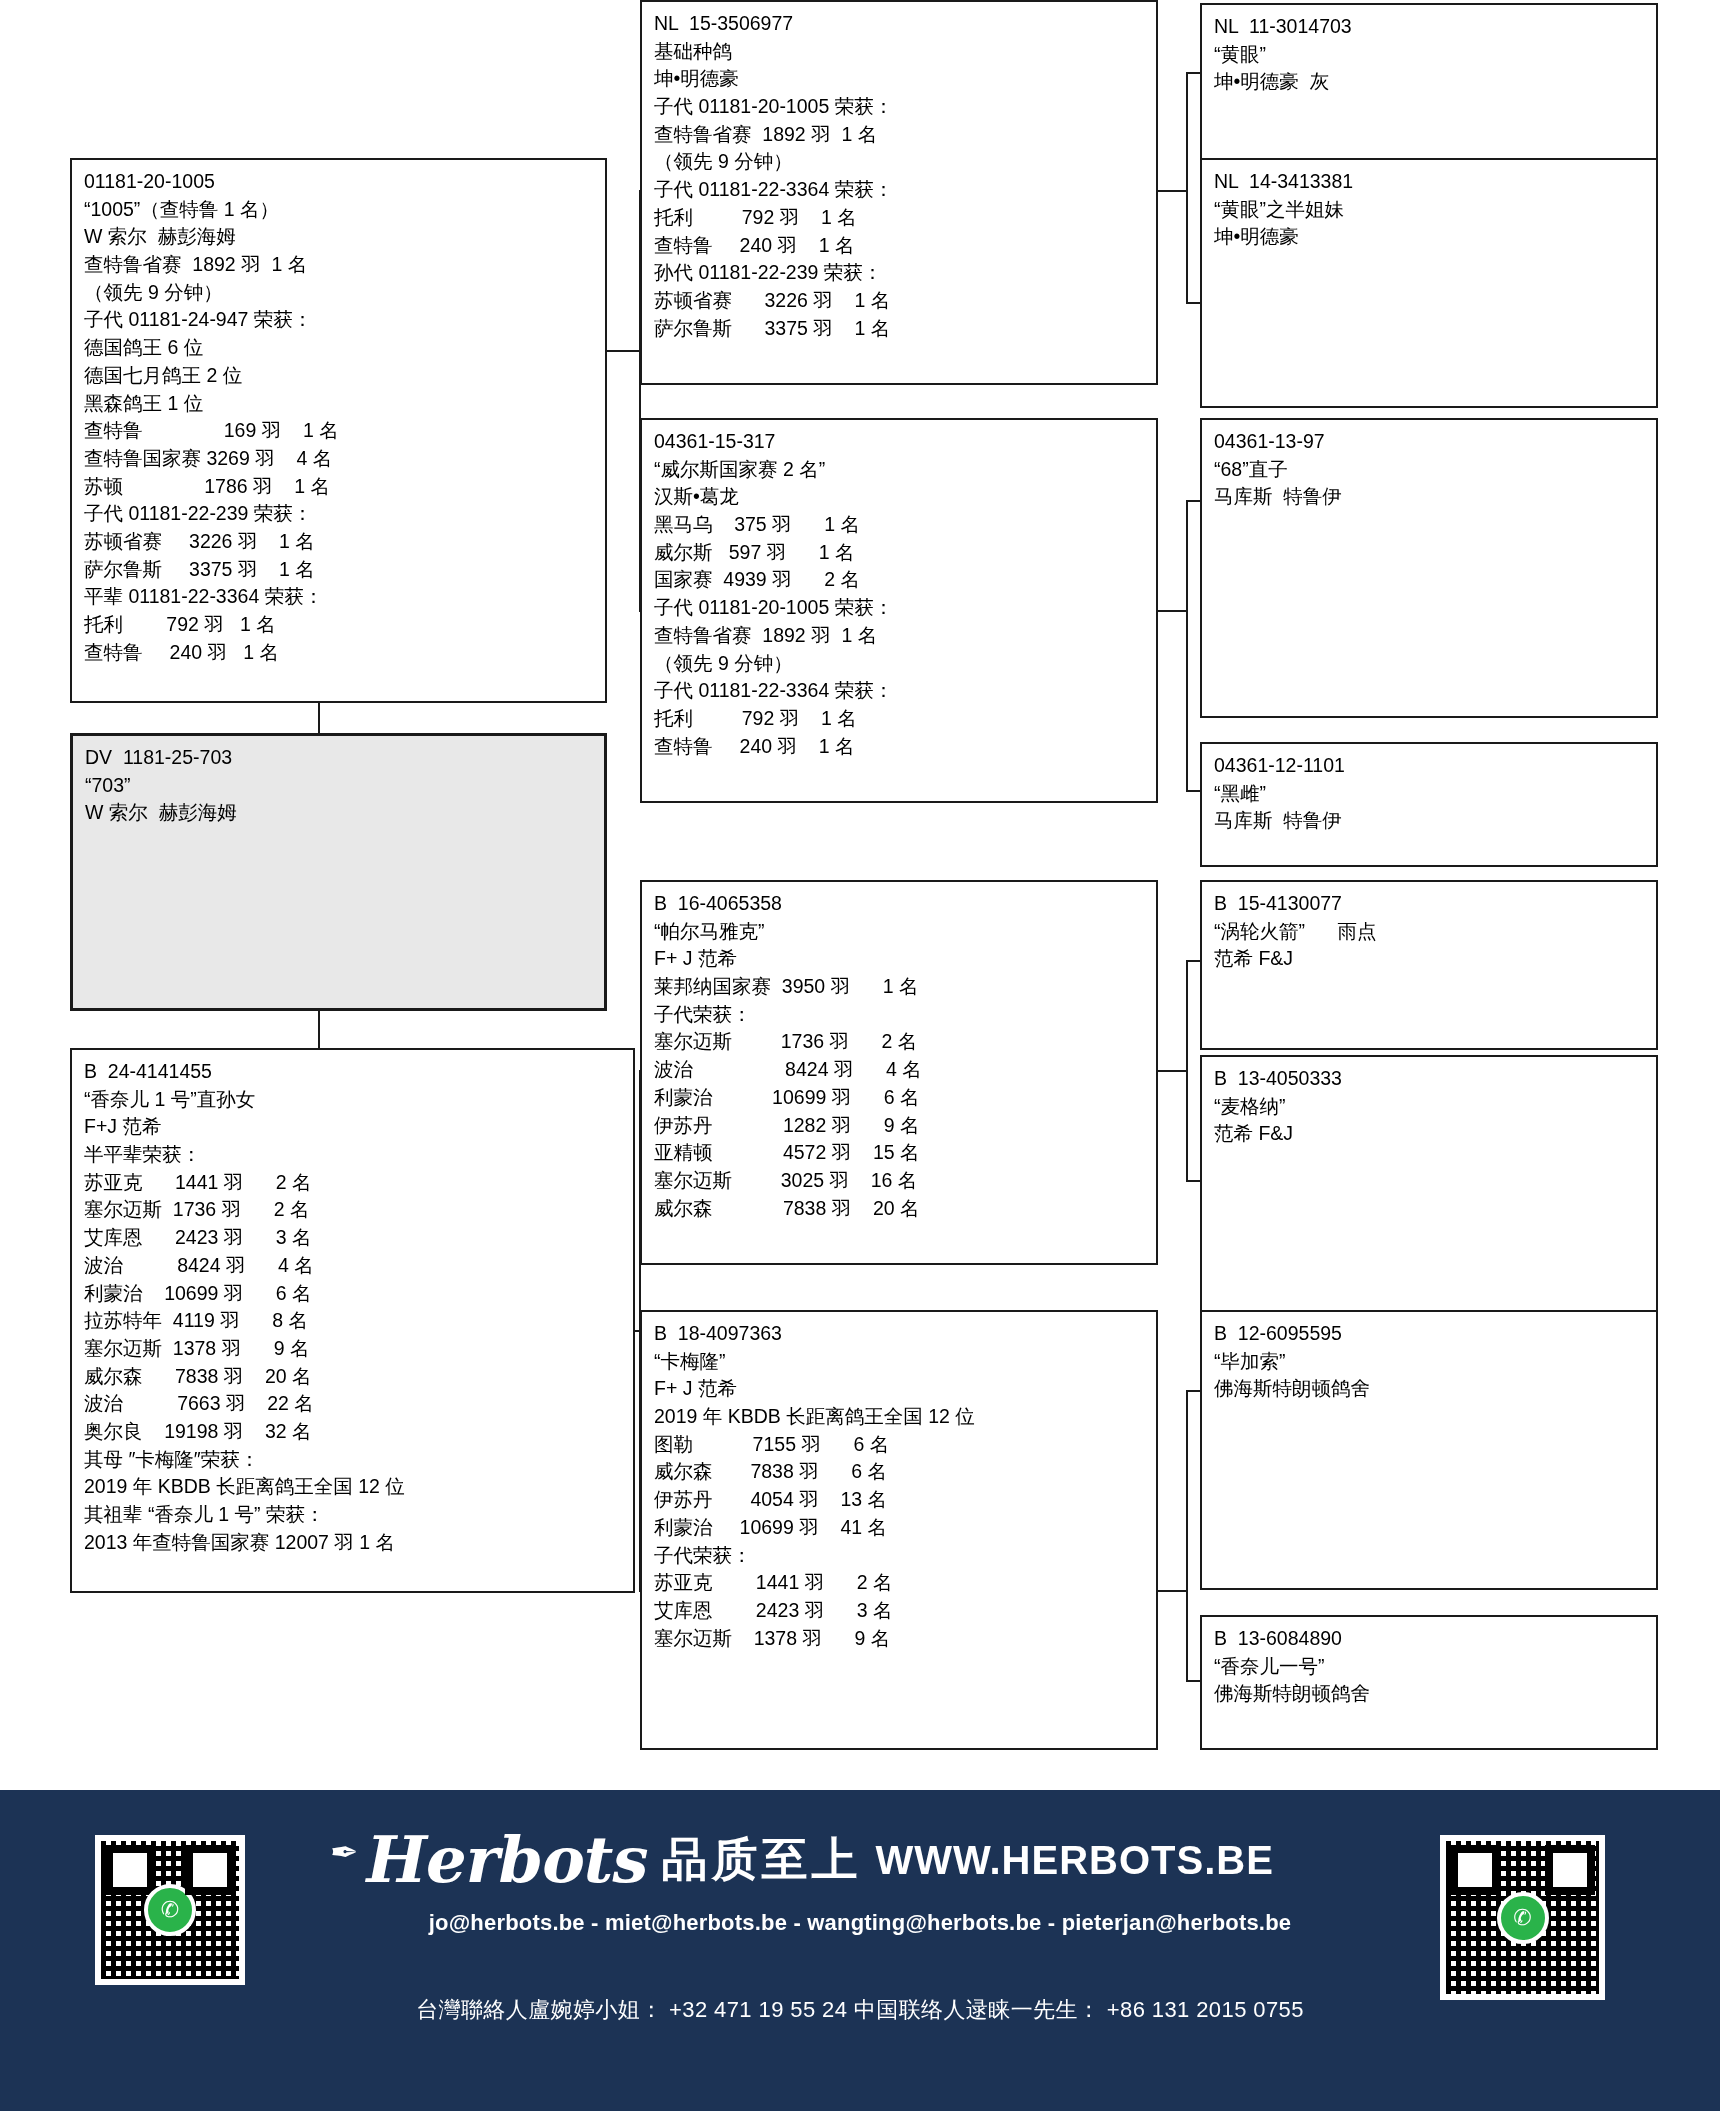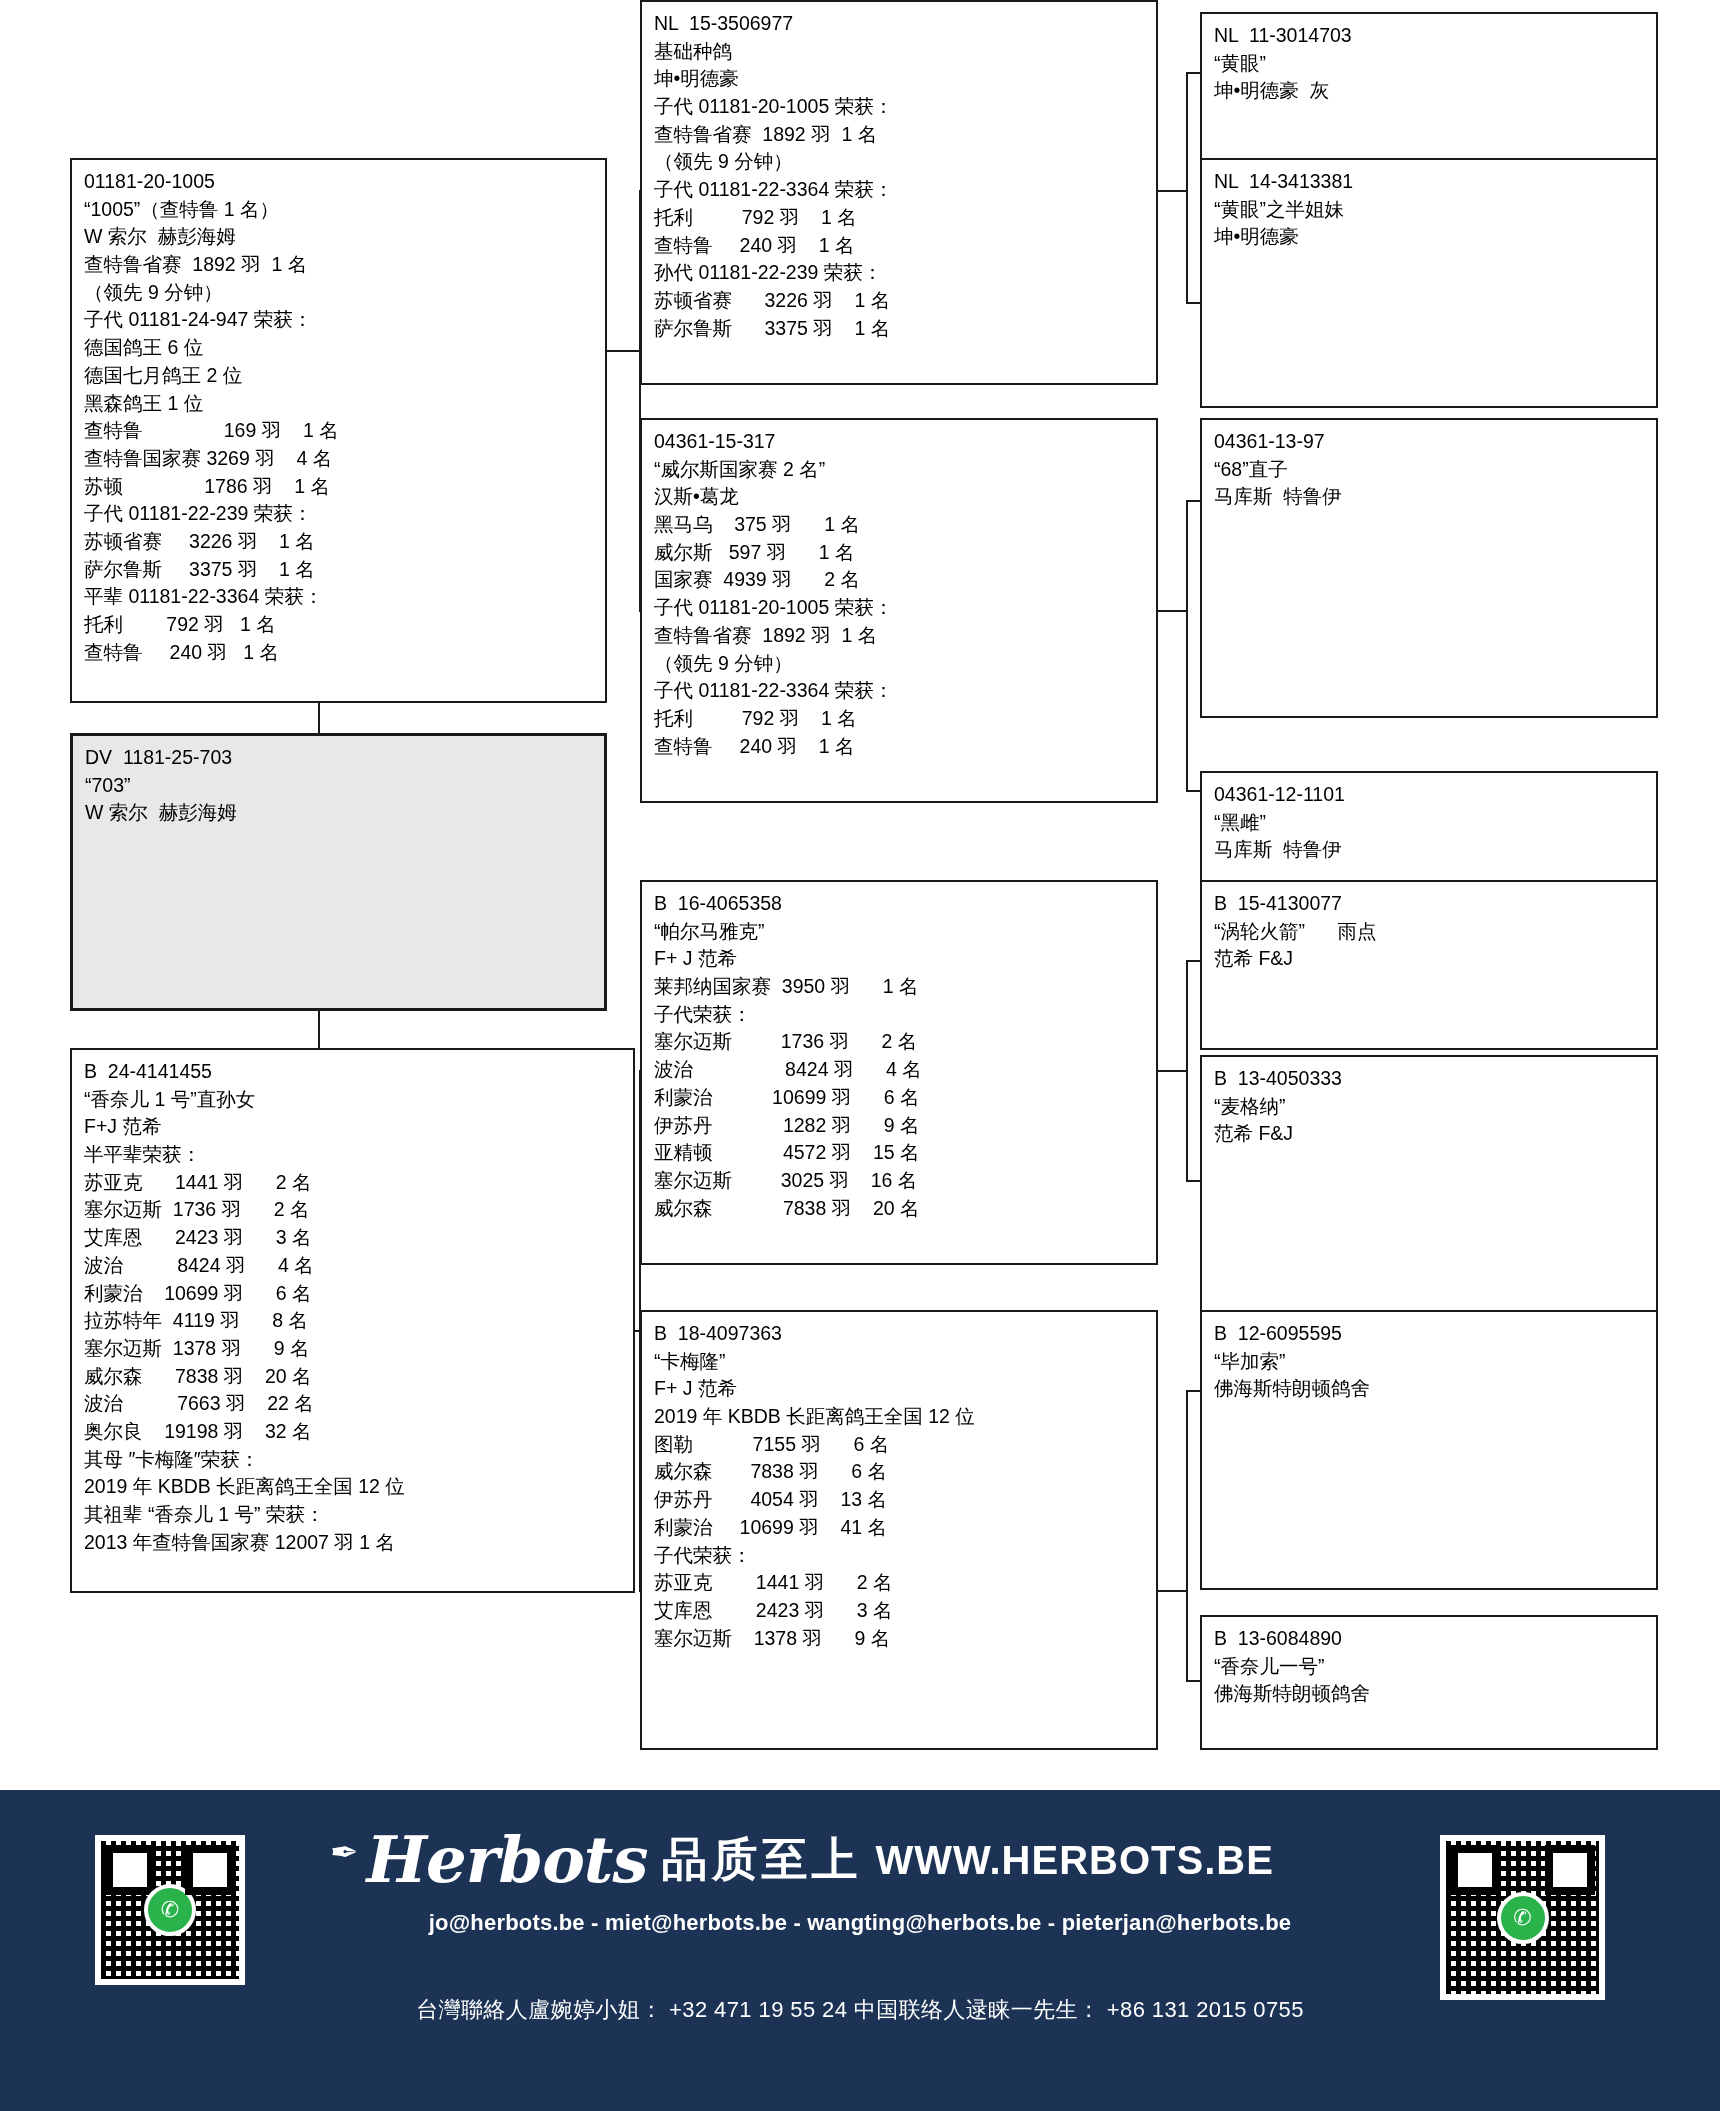--- a/index.html
+++ b/index.html
@@ -289,33 +289,33 @@
 2019 年 KBDB 长距离鸽王全国 12 位
 图勒           7155 羽      6 名
 威尔森       7838 羽      6 名
 伊苏丹       4054 羽    13 名
 利蒙治     10699 羽    41 名
 子代荣获：
 苏亚克        1441 羽      2 名
 艾库恩        2423 羽      3 名
 塞尔迈斯    1378 羽      9 名</div>
 
-  <div class="box" style="left:1200px; top:12px; width:458px; height:164px;">NL  11-3014703
+  <div class="box" style="left:1200px; top:3px; width:458px; height:164px;">NL  11-3014703
 “黄眼”
 坤•明德豪  灰</div>
 
   <div class="box" style="left:1200px; top:158px; width:458px; height:250px;">NL  14-3413381
 “黄眼”之半姐妹
 坤•明德豪</div>
 
   <div class="box" style="left:1200px; top:418px; width:458px; height:300px;">04361-13-97
 “68”直子
 马库斯  特鲁伊</div>
 
-  <div class="box" style="left:1200px; top:771px; width:458px; height:125px;">04361-12-1101
+  <div class="box" style="left:1200px; top:742px; width:458px; height:125px;">04361-12-1101
 “黑雌”
 马库斯  特鲁伊</div>
 
   <div class="box" style="left:1200px; top:880px; width:458px; height:170px;">B  15-4130077
 “涡轮火箭”      雨点
 范希 F&amp;J</div>
 
   <div class="box" style="left:1200px; top:1055px; width:458px; height:290px;">B  13-4050333
 “麦格纳”
 范希 F&amp;J</div>

